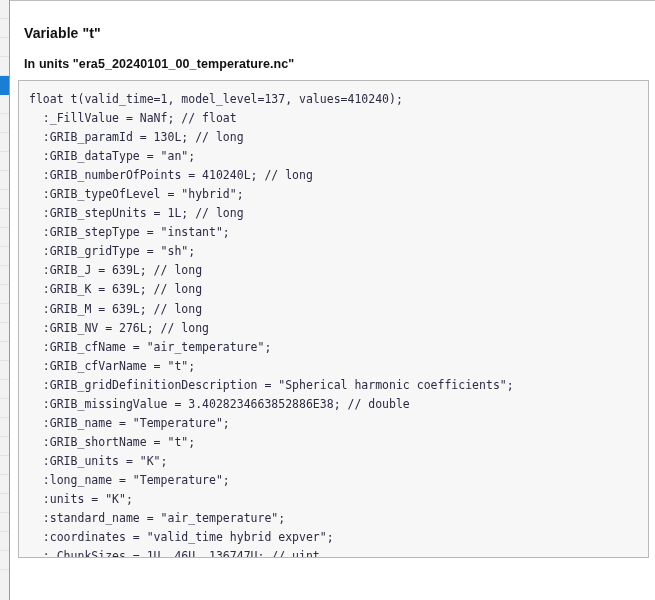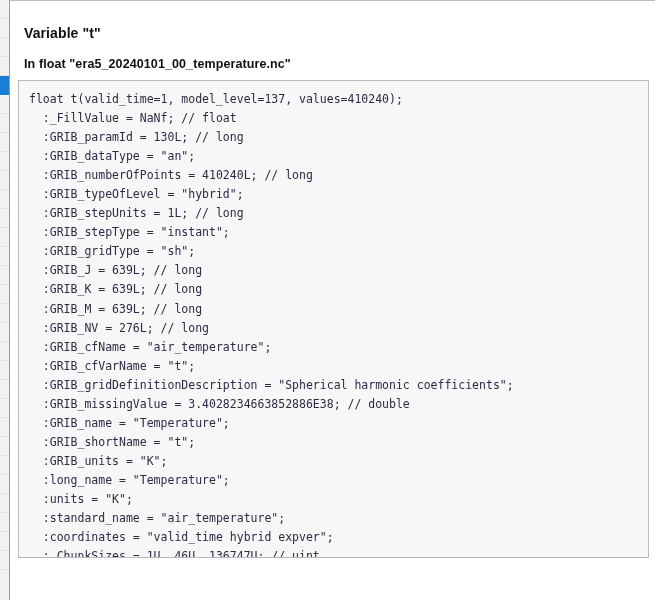--- a/index.html
+++ b/index.html
@@ -145,21 +145,21 @@
       <div class="strip-row"></div>
       <div class="strip-row"></div>
       <div class="strip-row"></div>
       <div class="strip-row"></div>
     </div>
 
   <div class="content-panel">
 
     <div class="headings">
       <div class="var-title">Variable "t"</div>
-      <div class="file-title">In float "era5_20240101_00_temperature.nc"</div>
+      <div class="file-title">In units "era5_20240101_00_temperature.nc"</div>
     </div>
 
     <div class="cdl-box">
       <div class="cdl-lines" id="cdl-lines"><div class="cdl-line">float t(valid_time=1, model_level=137, values=410240);</div><div class="cdl-line">  :_FillValue = NaNf; // float</div><div class="cdl-line">  :GRIB_paramId = 130L; // long</div><div class="cdl-line">  :GRIB_dataType = "an";</div><div class="cdl-line">  :GRIB_numberOfPoints = 410240L; // long</div><div class="cdl-line">  :GRIB_typeOfLevel = "hybrid";</div><div class="cdl-line">  :GRIB_stepUnits = 1L; // long</div><div class="cdl-line">  :GRIB_stepType = "instant";</div><div class="cdl-line">  :GRIB_gridType = "sh";</div><div class="cdl-line">  :GRIB_J = 639L; // long</div><div class="cdl-line">  :GRIB_K = 639L; // long</div><div class="cdl-line">  :GRIB_M = 639L; // long</div><div class="cdl-line">  :GRIB_NV = 276L; // long</div><div class="cdl-line">  :GRIB_cfName = "air_temperature";</div><div class="cdl-line">  :GRIB_cfVarName = "t";</div><div class="cdl-line">  :GRIB_gridDefinitionDescription = "Spherical harmonic coefficients";</div><div class="cdl-line">  :GRIB_missingValue = 3.4028234663852886E38; // double</div><div class="cdl-line">  :GRIB_name = "Temperature";</div><div class="cdl-line">  :GRIB_shortName = "t";</div><div class="cdl-line">  :GRIB_units = "K";</div><div class="cdl-line">  :long_name = "Temperature";</div><div class="cdl-line">  :units = "K";</div><div class="cdl-line">  :standard_name = "air_temperature";</div><div class="cdl-line">  :coordinates = "valid_time hybrid expver";</div><div class="cdl-line">  :_ChunkSizes = 1U, 46U, 136747U; // uint</div></div>
     </div>
 
     <div class="panel-footer"></div>
   </div>
 </div>
 

